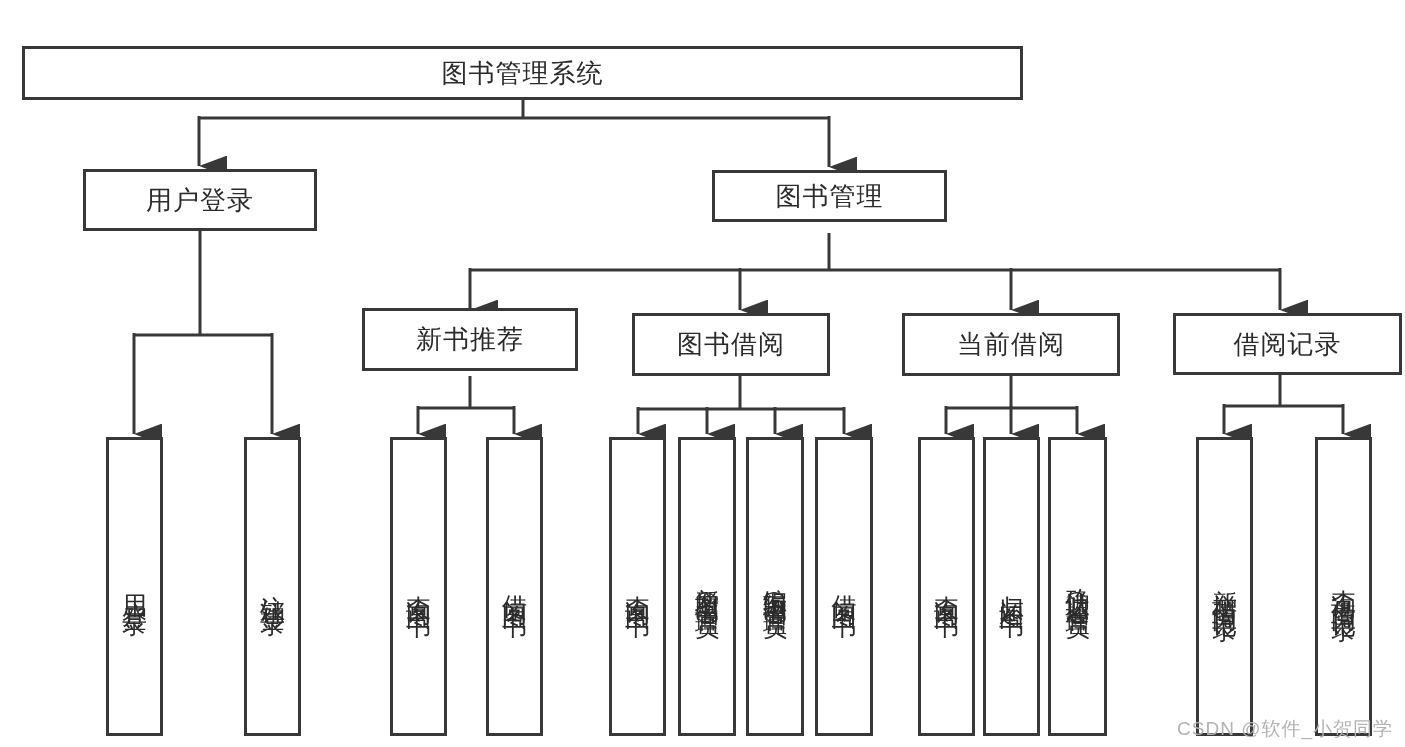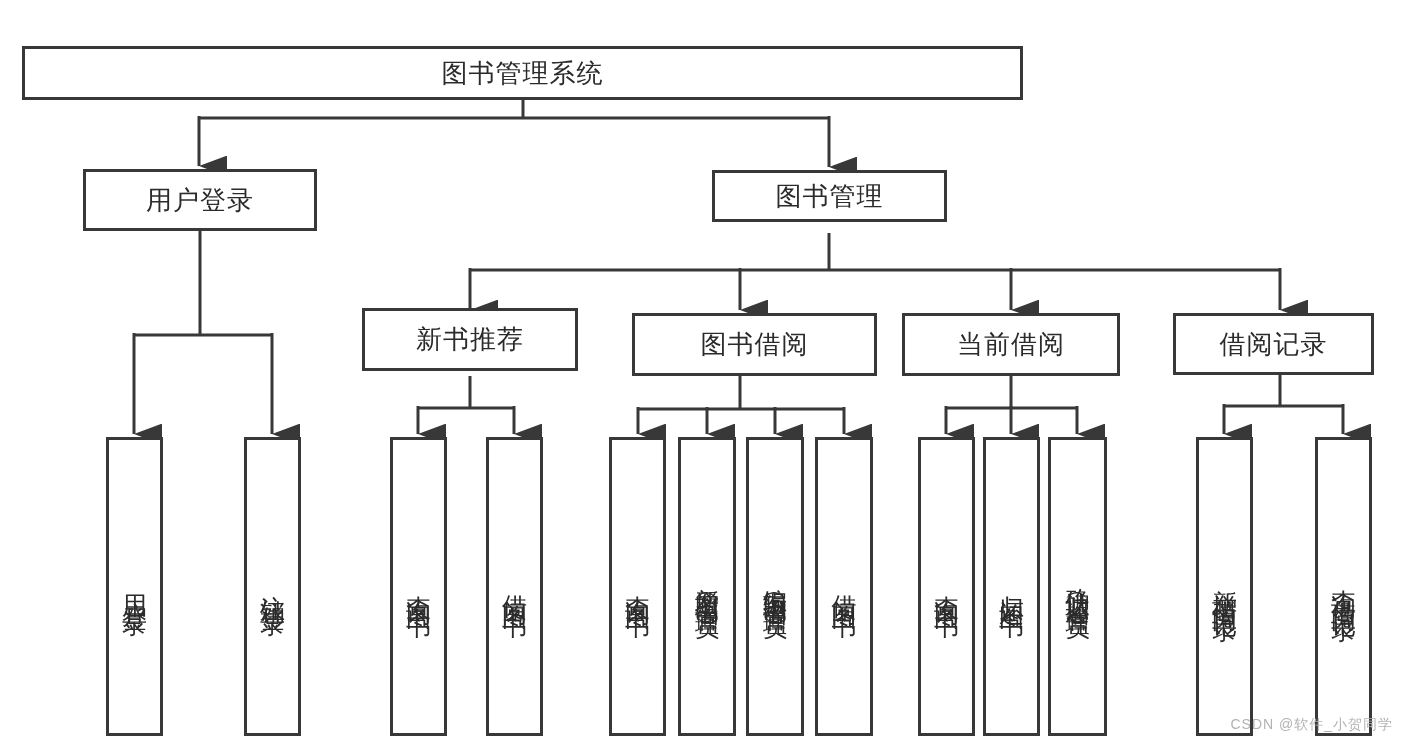--- a/index.html
+++ b/index.html
@@ -31,42 +31,42 @@
     line-height:1;
   }
   .vbox.long { letter-spacing:4px; font-size:24px; }
   
   .b-root   { left:22px;  top:13px;  width:1001px; height:54px;margin-top:33px; }
   
   .b-ulogin { left:83px;  top:169px; width:234px; height:62px; }
   .b-bmgmt  { left:712px; top:170px; width:235px; height:52px; }
   
   .b-newrec { left:362px;  top:308px; width:216px; height:63px; }
-  .b-borrow { left:632px;  top:313px; width:245px; height:63px; }
+  .b-borrow { left:632px;  top:313px; width:198px; height:63px; }
   .b-curr   { left:902px;  top:313px; width:218px; height:63px;font-family:Liberation Serif, serif; }
-  .b-hist   { left:1173px; top:313px; width:201px; height:62px; }
+  .b-hist   { left:1173px; top:313px; width:229px; height:62px; }
   
   .leaf { top:437px; width:57px; height:299px; }
   .l-1  { left:106px; }
   .l-2  { left:244px; }
   .l-3  { left:390px; }
   .l-4  { left:486px; }
   .l-5  { left:609px; }
   .l-6  { left:678px; width:58px; }
   .l-7  { left:746px; width:58px; }
   .l-8  { left:815px; width:58px; }
   .l-9  { left:918px; }
   .l-10 { left:983px; }
   .l-11 { left:1048px; width:59px; }
   .l-12 { left:1196px; }
   .l-13 { left:1315px; }
   .watermark {
     position:absolute;
     right:12px; top:716px;
-    font-size:14px;
+    font-size:19px;
     color:#b2b2b2;
     letter-spacing:1px;
     z-index:3;
     white-space:nowrap;
   }
 </style>
 </head>
 <body>
 
 <div id="canvas">

